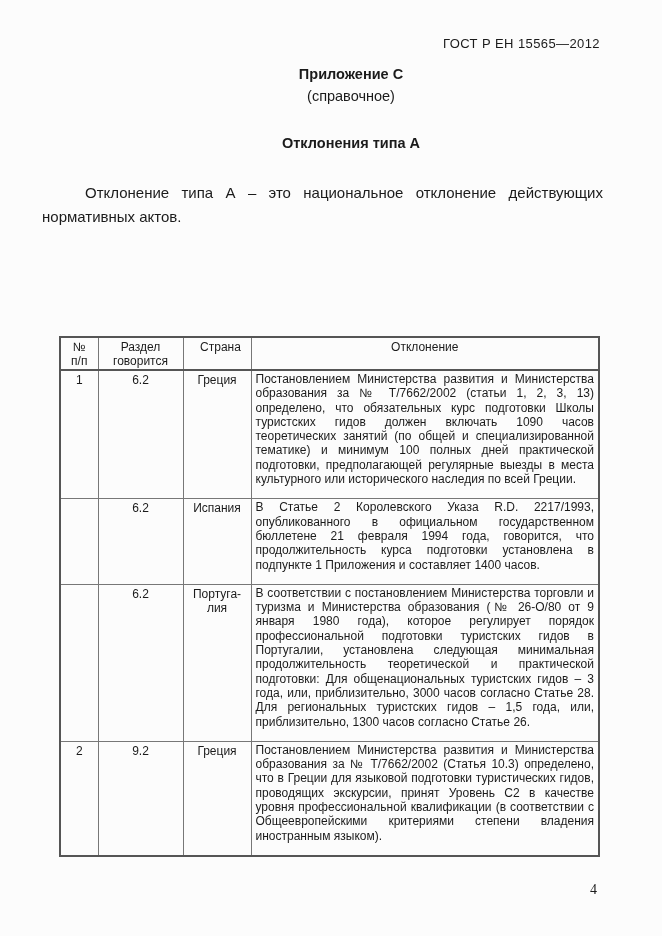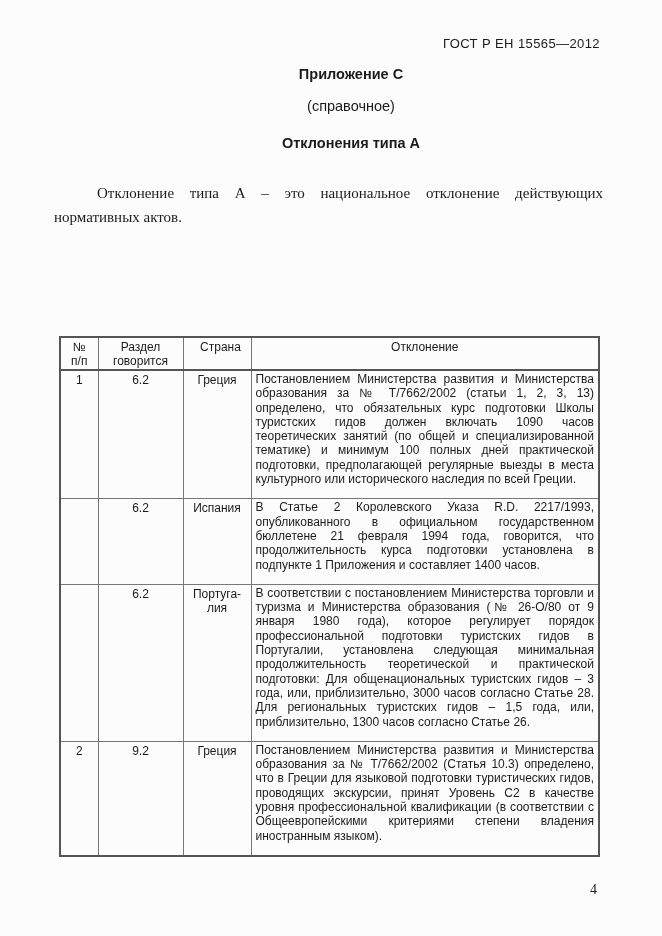--- a/index.html
+++ b/index.html
@@ -20,32 +20,32 @@
     letter-spacing: 0.4px;
   }
   .heading {
     position: absolute;
     left: 40px;
     right: 0;
     text-align: center;
     font-size: 14.5px;
   }
   .appendix   { top: 66px;  font-weight: bold; }
-  .subtitle   { top: 98px;  font-weight: normal; }
+  .subtitle   { top: 88px;  font-weight: normal; }
   .section-t  { top: 135px; font-weight: bold; }
   .paras {
     position: absolute;
     top: 181px;
     left: 42px;
     width: 561px;
     font-size: 15px;
     line-height: 24px;
     text-align: justify;
   }
-  .paras p { margin: 0 0 3px 12px; text-indent: 43px; font-family: Liberation Serif, serif; }
+  .paras p { margin: 0 0 3px 0; text-indent: 43px; }
   table.dev-table {
     position: absolute;
     top: 336px;
     left: 59px;
     width: 541px;
     border-collapse: collapse;
     table-layout: fixed;
     font-size: 12px;
     line-height: 14.3px;
     border: 2px solid #555;

